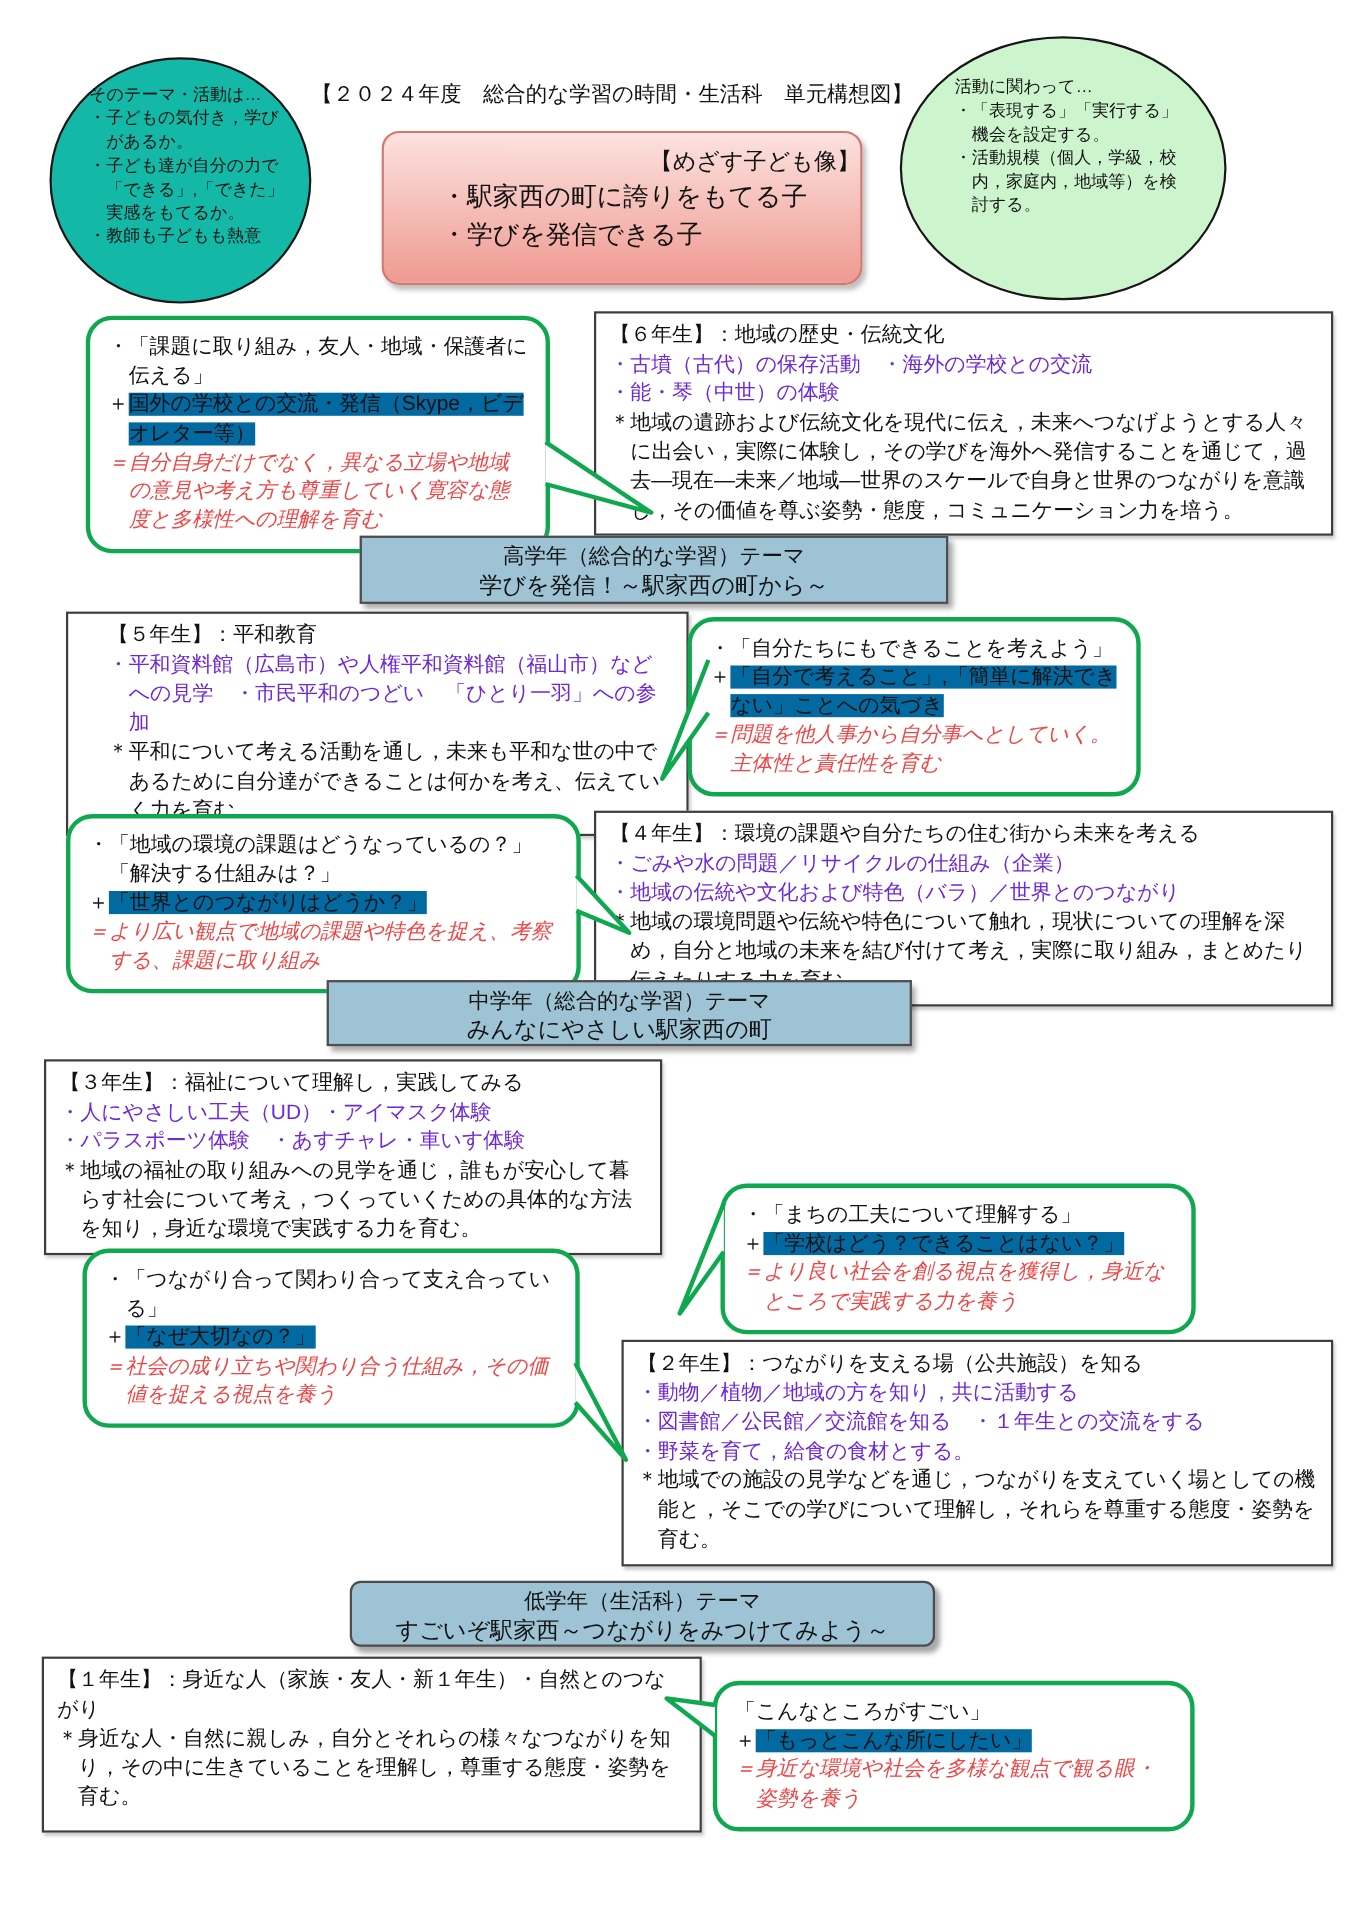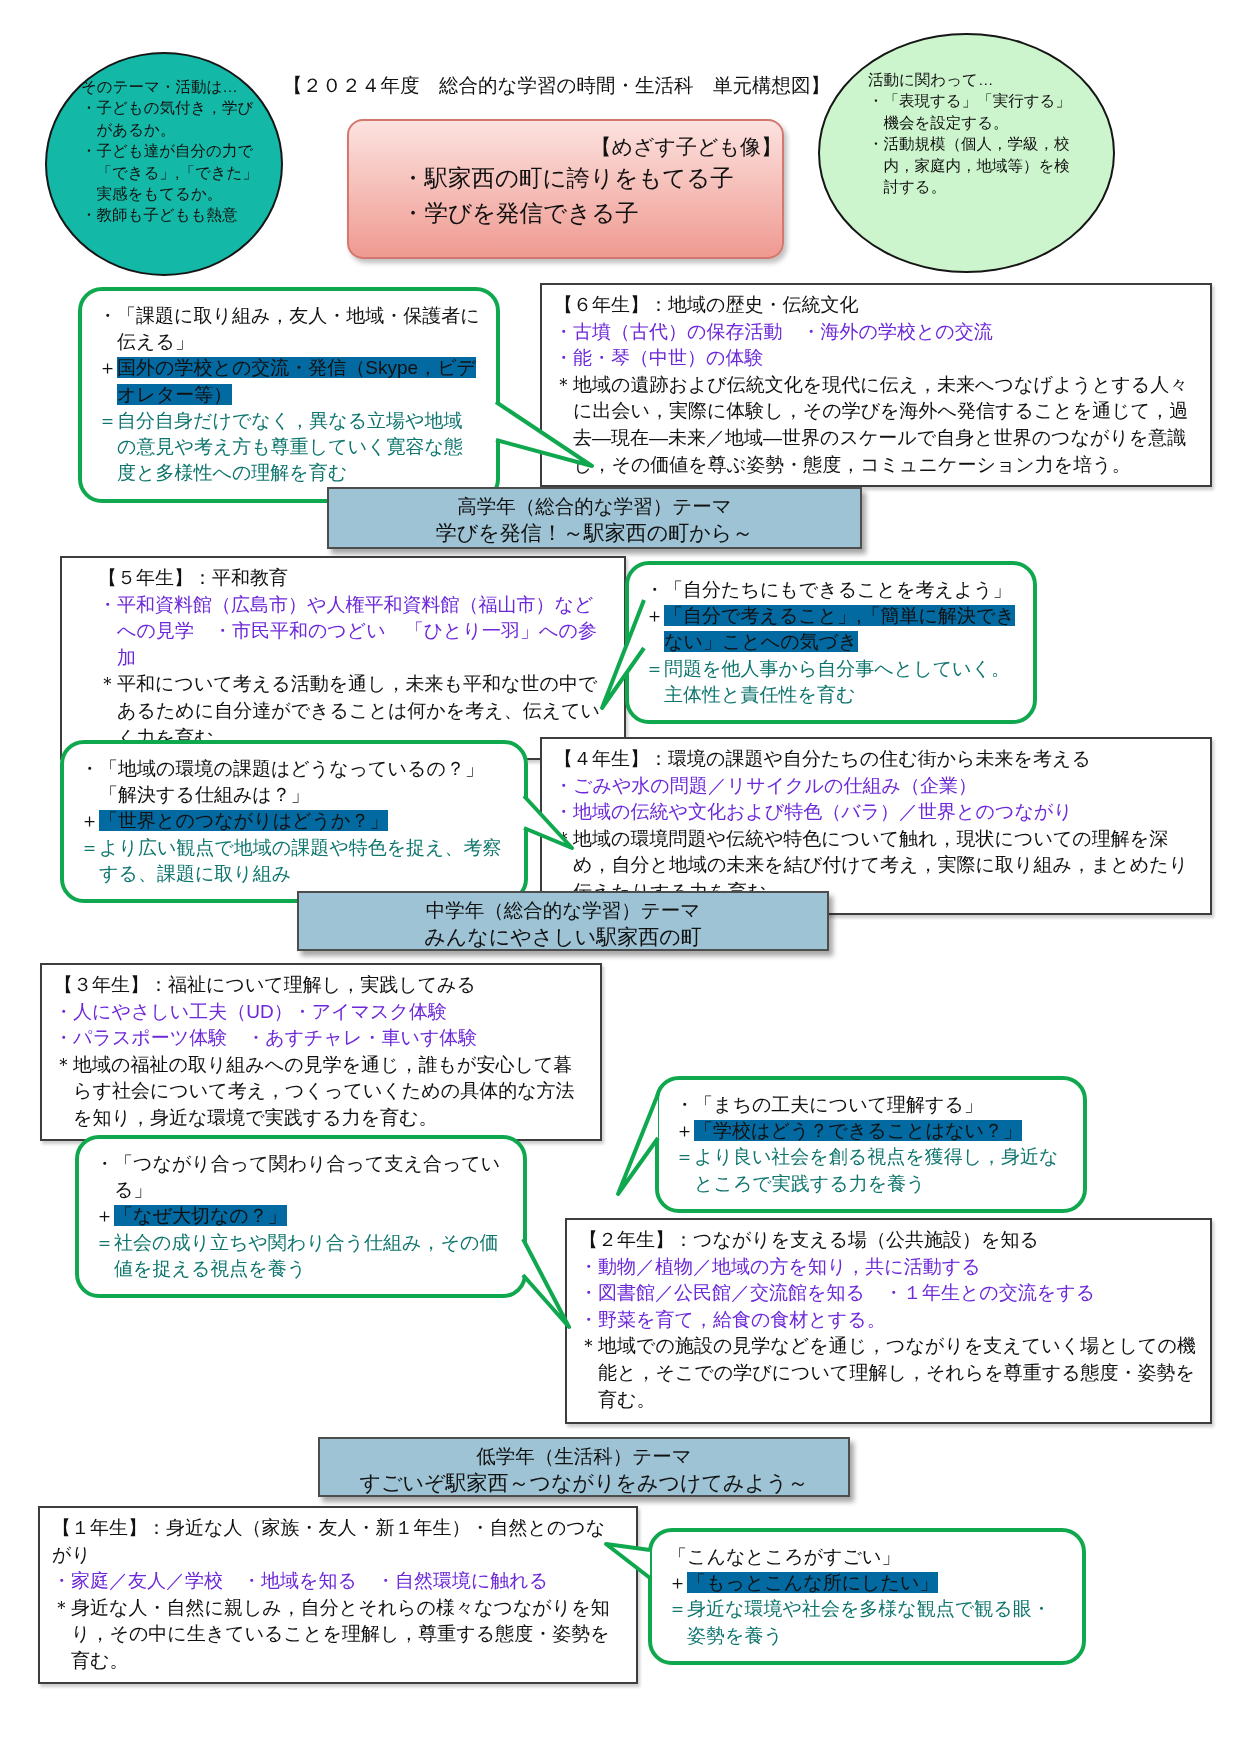--- a/index.html
+++ b/index.html
@@ -12,21 +12,21 @@
   .note-text{font-size:15.5px;line-height:1.38;}
   .hang{padding-left:1em;text-indent:-1em;}
   .page-title{font-size:19.5px;font-weight:500;white-space:nowrap;}
   .goal{background:linear-gradient(#fce2df,#ef9a91);border:2.5px solid #d4776e;border-radius:16px;
         box-shadow:3px 4px 5px rgba(0,0,0,.25);box-sizing:border-box;}
   .goal-heading{text-align:right;font-size:21px;margin-top:12px;}
   .goal-item{font-size:23.5px;line-height:1.5;margin-left:52px;}
   .gbox{background:#fff;border:2px solid #3d3d3d;padding:7px 12px;font-size:19px;line-height:1.4;
         box-shadow:2px 3px 3px rgba(0,0,0,.2);box-sizing:border-box;}
   .blue{color:#6d28d9;}
-  .red{color:#0f766e;}
+  .red{color:#ef4444;font-style:italic;}
   .bubble{background:#fff;border:4px solid #10a84f;border-radius:24px;padding:12px 16px;
           font-size:19px;line-height:1.38;box-sizing:border-box;}
   .hl{background:#0369a1;}
   .banner{background:#9dc3d4;border:2px solid #4d4d4d;text-align:center;padding:5px 4px;
           box-shadow:4px 5px 5px rgba(0,0,0,.35);box-sizing:border-box;}
   .banner-l1{font-size:19.5px;line-height:1.3;}
   .banner-l2{font-size:21px;line-height:1.3;}
   .tail{overflow:visible;}
 </style>
 </head>
@@ -127,28 +127,27 @@
     <div class="blue hang">・野菜を育て，給食の食材とする。</div>
     <div class="hang">＊地域での施設の見学などを通じ，つながりを支えていく場としての機能と，そこでの学びについて理解し，それらを尊重する態度・姿勢を育む。</div>
   </div>
 
   <div class="abs bubble" style="left:75px;top:1135px;width:452px;min-height:130px;">
     <div class="hang">・「つながり合って関わり合って支え合っている」</div>
     <div class="hang"><span>＋</span><span class="hl">「なぜ大切なの？」</span></div>
     <div class="hang red">＝社会の成り立ちや関わり合う仕組み，その価値を捉える視点を養う</div>
   </div>
 
-  <div class="abs banner" style="left:318px;top:1437px;width:532px;height:60px;">
+  <div class="abs banner" style="left:318px;top:1437px;width:532px;height:60px;border-radius:10px;">
     <div class="banner-l1">低学年（生活科）テーマ</div>
     <div class="banner-l2">すごいぞ駅家西～つながりをみつけてみよう～</div>
   </div>
 
   <div class="abs gbox" style="left:38px;top:1506px;width:600px;min-height:160px;">
     <div>【１年生】：身近な人（家族・友人・新１年生）・自然とのつながり</div>
-    <div class="blue hang">・家庭／友人／学校　・地域を知る　・自然環境に触れる</div>
     <div class="hang">＊身近な人・自然に親しみ，自分とそれらの様々なつながりを知り，その中に生きていることを理解し，尊重する態度・姿勢を育む。</div>
   </div>
 
   <div class="abs bubble" style="left:648px;top:1528px;width:438px;min-height:118px;">
     <div class="hang">「こんなところがすごい」</div>
     <div class="hang"><span>＋</span><span class="hl">「もっとこんな所にしたい」</span></div>
     <div class="hang red">＝身近な環境や社会を多様な観点で観る眼・姿勢を養う</div>
   </div>
 
   <svg class="abs tail" style="left:492px;top:398px;" width="104" height="76" viewBox="0 0 104 76">

